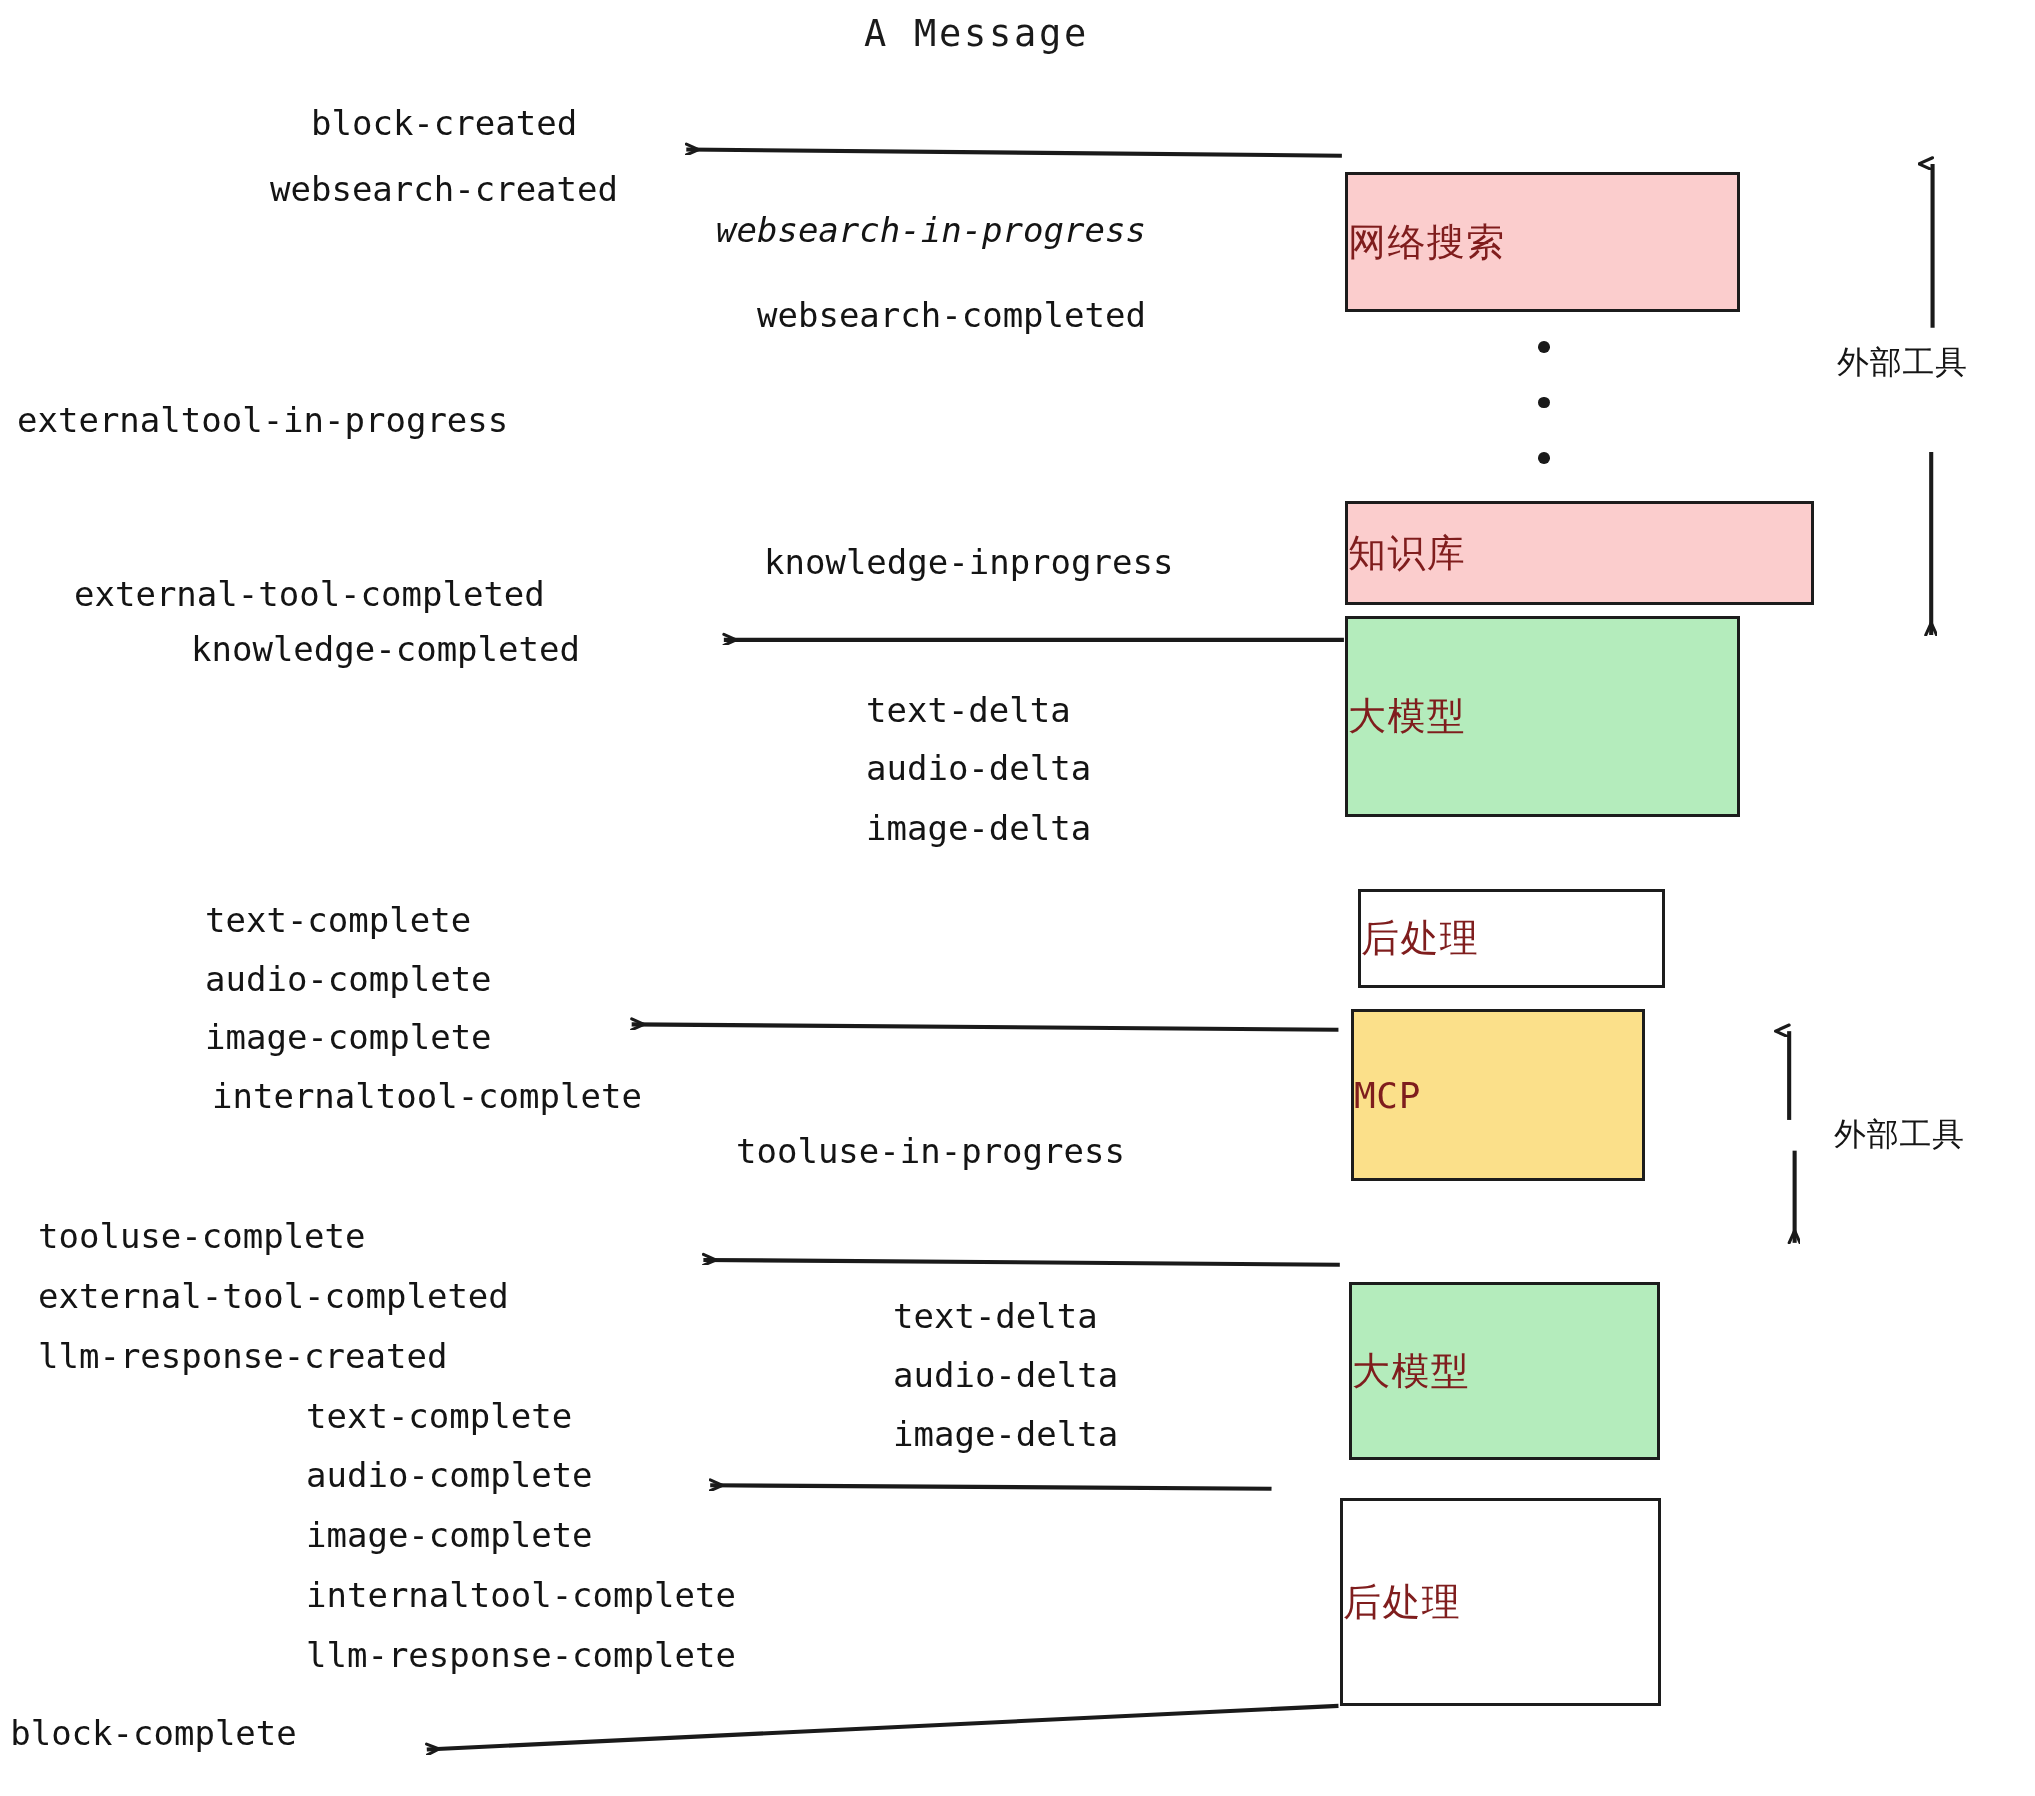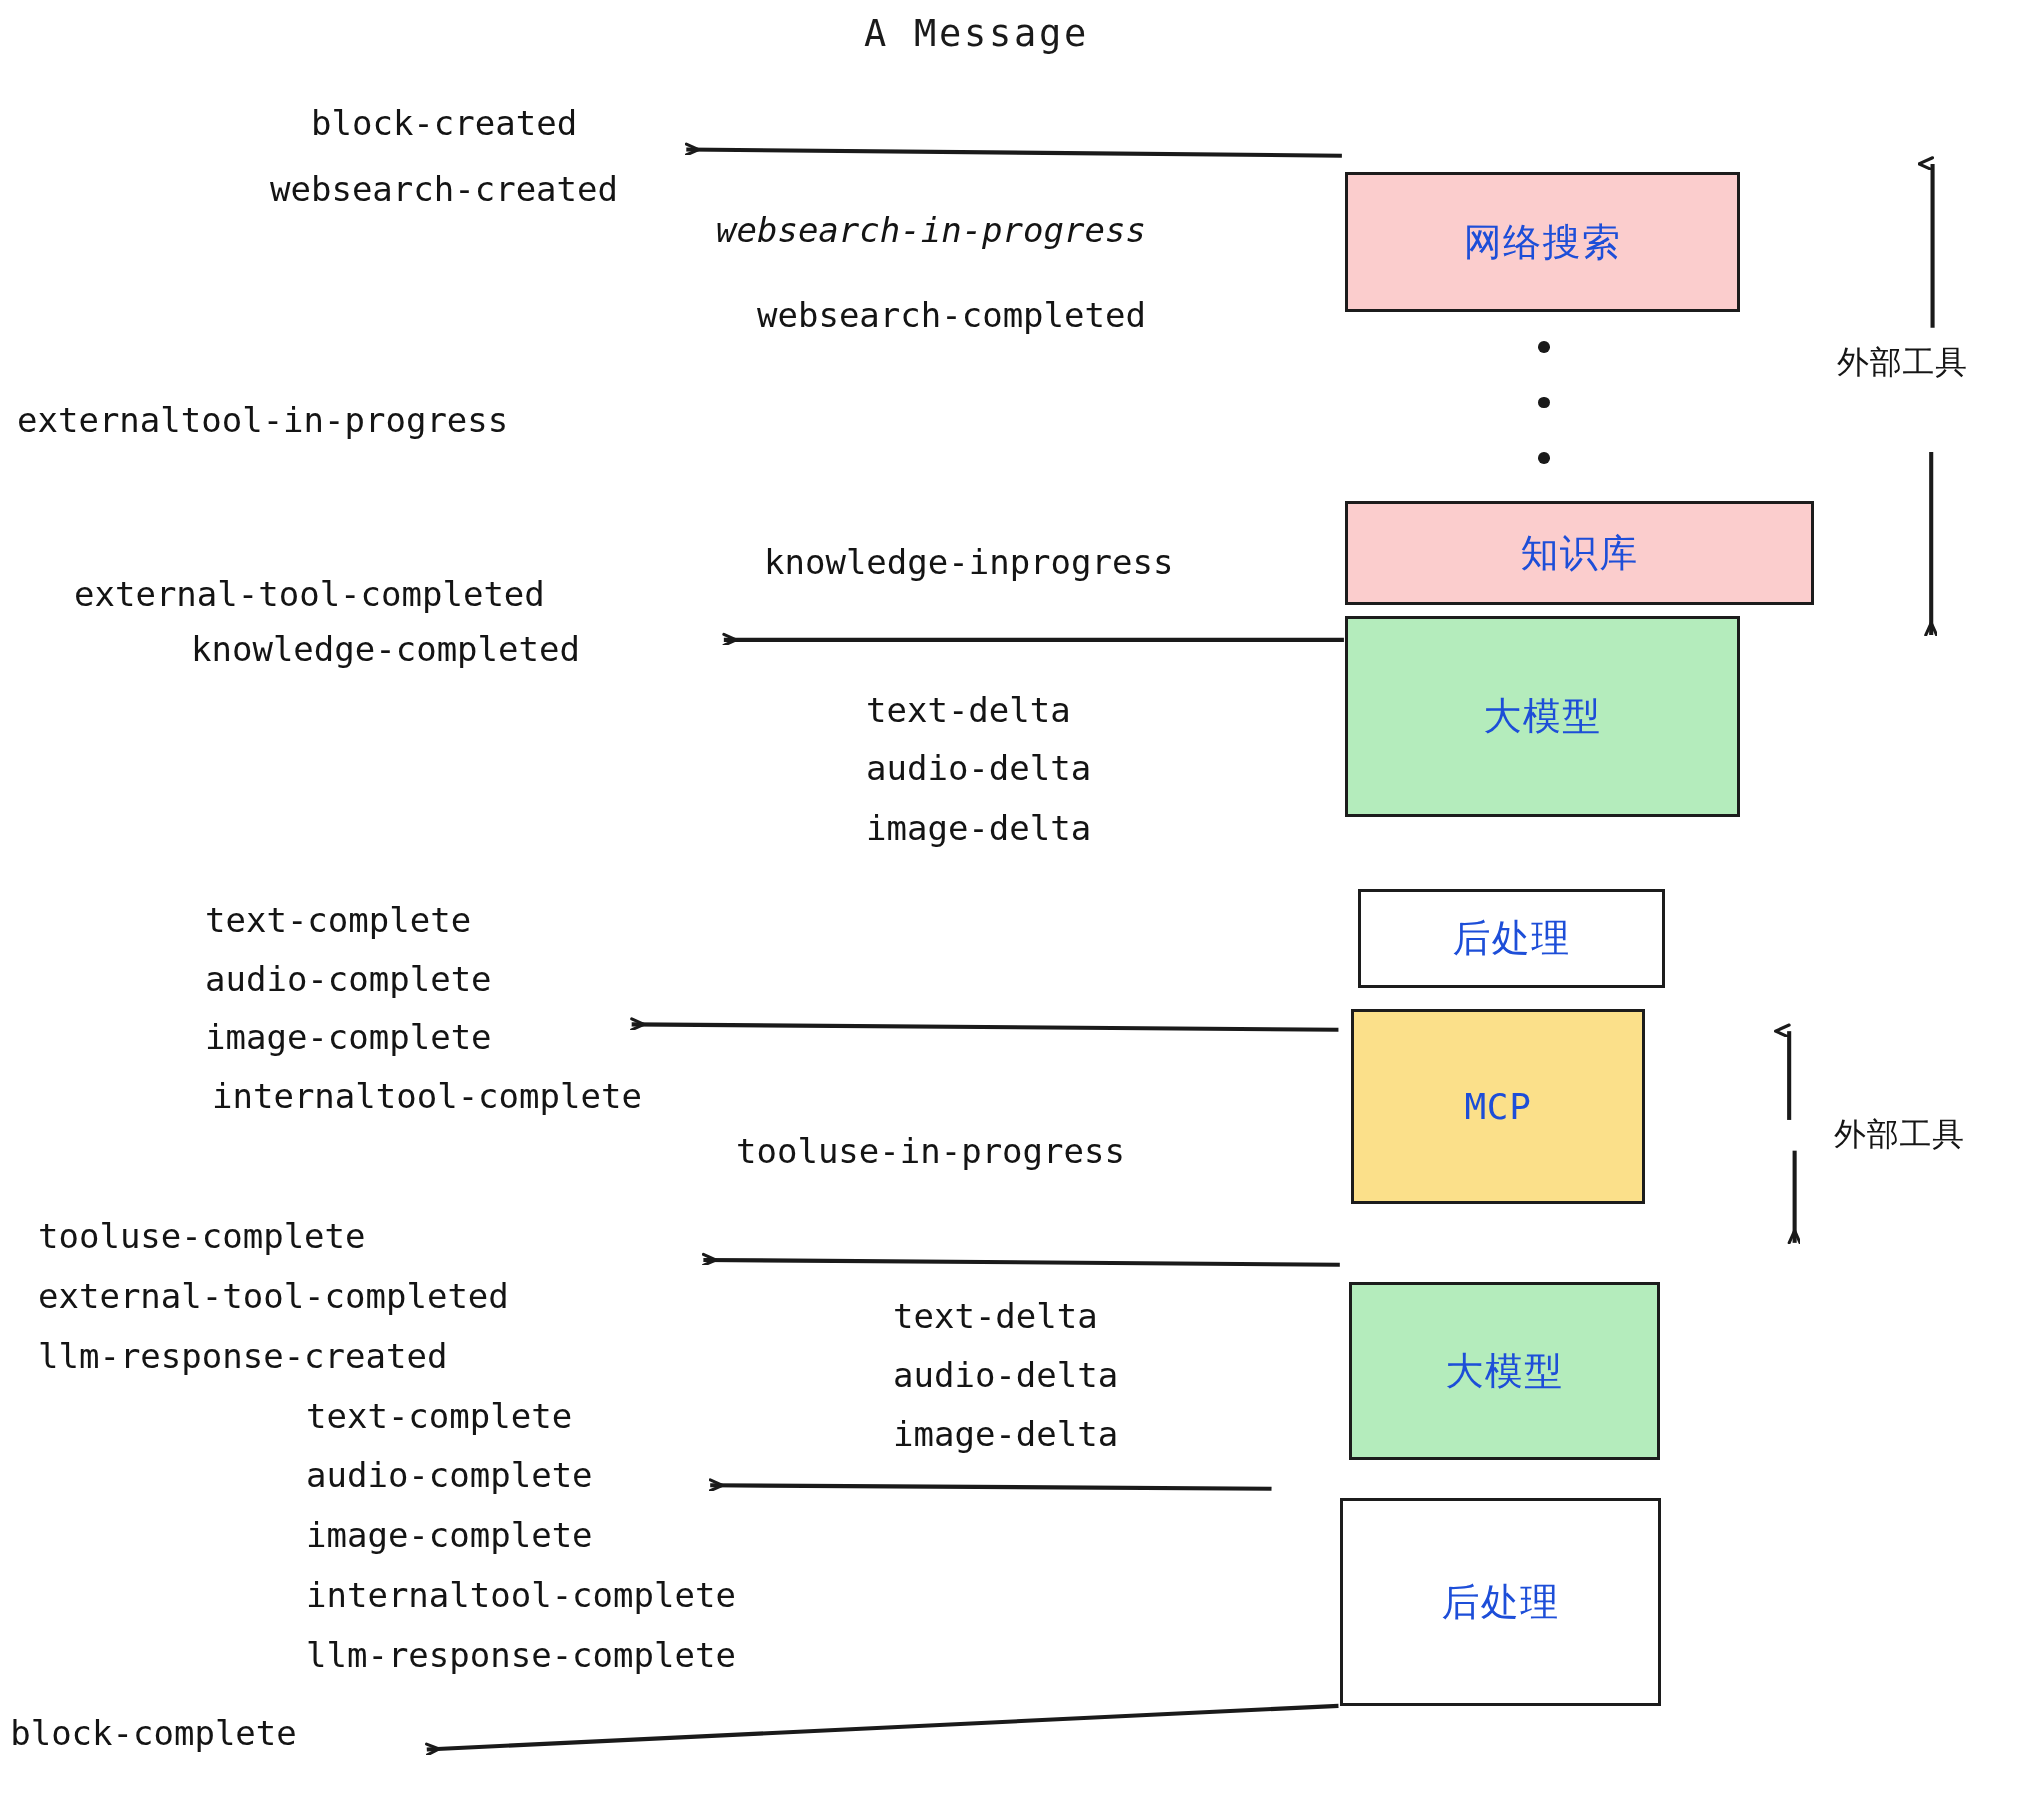--- a/index.html
+++ b/index.html
@@ -38,24 +38,23 @@
     white-space: pre;
     letter-spacing: 0px;
   }
   
   .node {
     position: absolute;
     box-sizing: border-box;
     border: 3.4px solid #1c1c1c;
     display: flex;
     align-items: center;
-    justify-content: center;
     font-family: "DejaVu Sans", "Liberation Sans", sans-serif;
     font-size: 38px;
-    color: #1d4ed8;
+    color: #7f1d1d;
     letter-spacing: 1.4px;
   }
   .node.latin {
     font-family: "DejaVu Sans Mono", "Liberation Mono", monospace;
     font-size: 36px;
     letter-spacing: 0.7px;
   }
   
   .side-label {
     position: absolute;
@@ -167,21 +166,21 @@
   </div>
 
   <div class="node" style="left:1345px; top:616px; width:395px; height:201px; background:#b4ecbc;">
     <span>大模型</span>
   </div>
 
   <div class="node" style="left:1358px; top:889px; width:307px; height:99px; background:#ffffff;">
     <span>后处理</span>
   </div>
 
-  <div class="node latin" style="left:1351px; top:1009px; width:294px; height:195px; background:#fbe08a;">
+  <div class="node latin" style="left:1351px; top:1009px; width:294px; height:172px; background:#fbe08a;">
     <span>MCP</span>
   </div>
 
   <div class="node" style="left:1349px; top:1282px; width:311px; height:178px; background:#b4ecbc;">
     <span>大模型</span>
   </div>
 
   <div class="node" style="left:1340px; top:1498px; width:321px; height:208px; background:#ffffff;">
     <span>后处理</span>
   </div>

